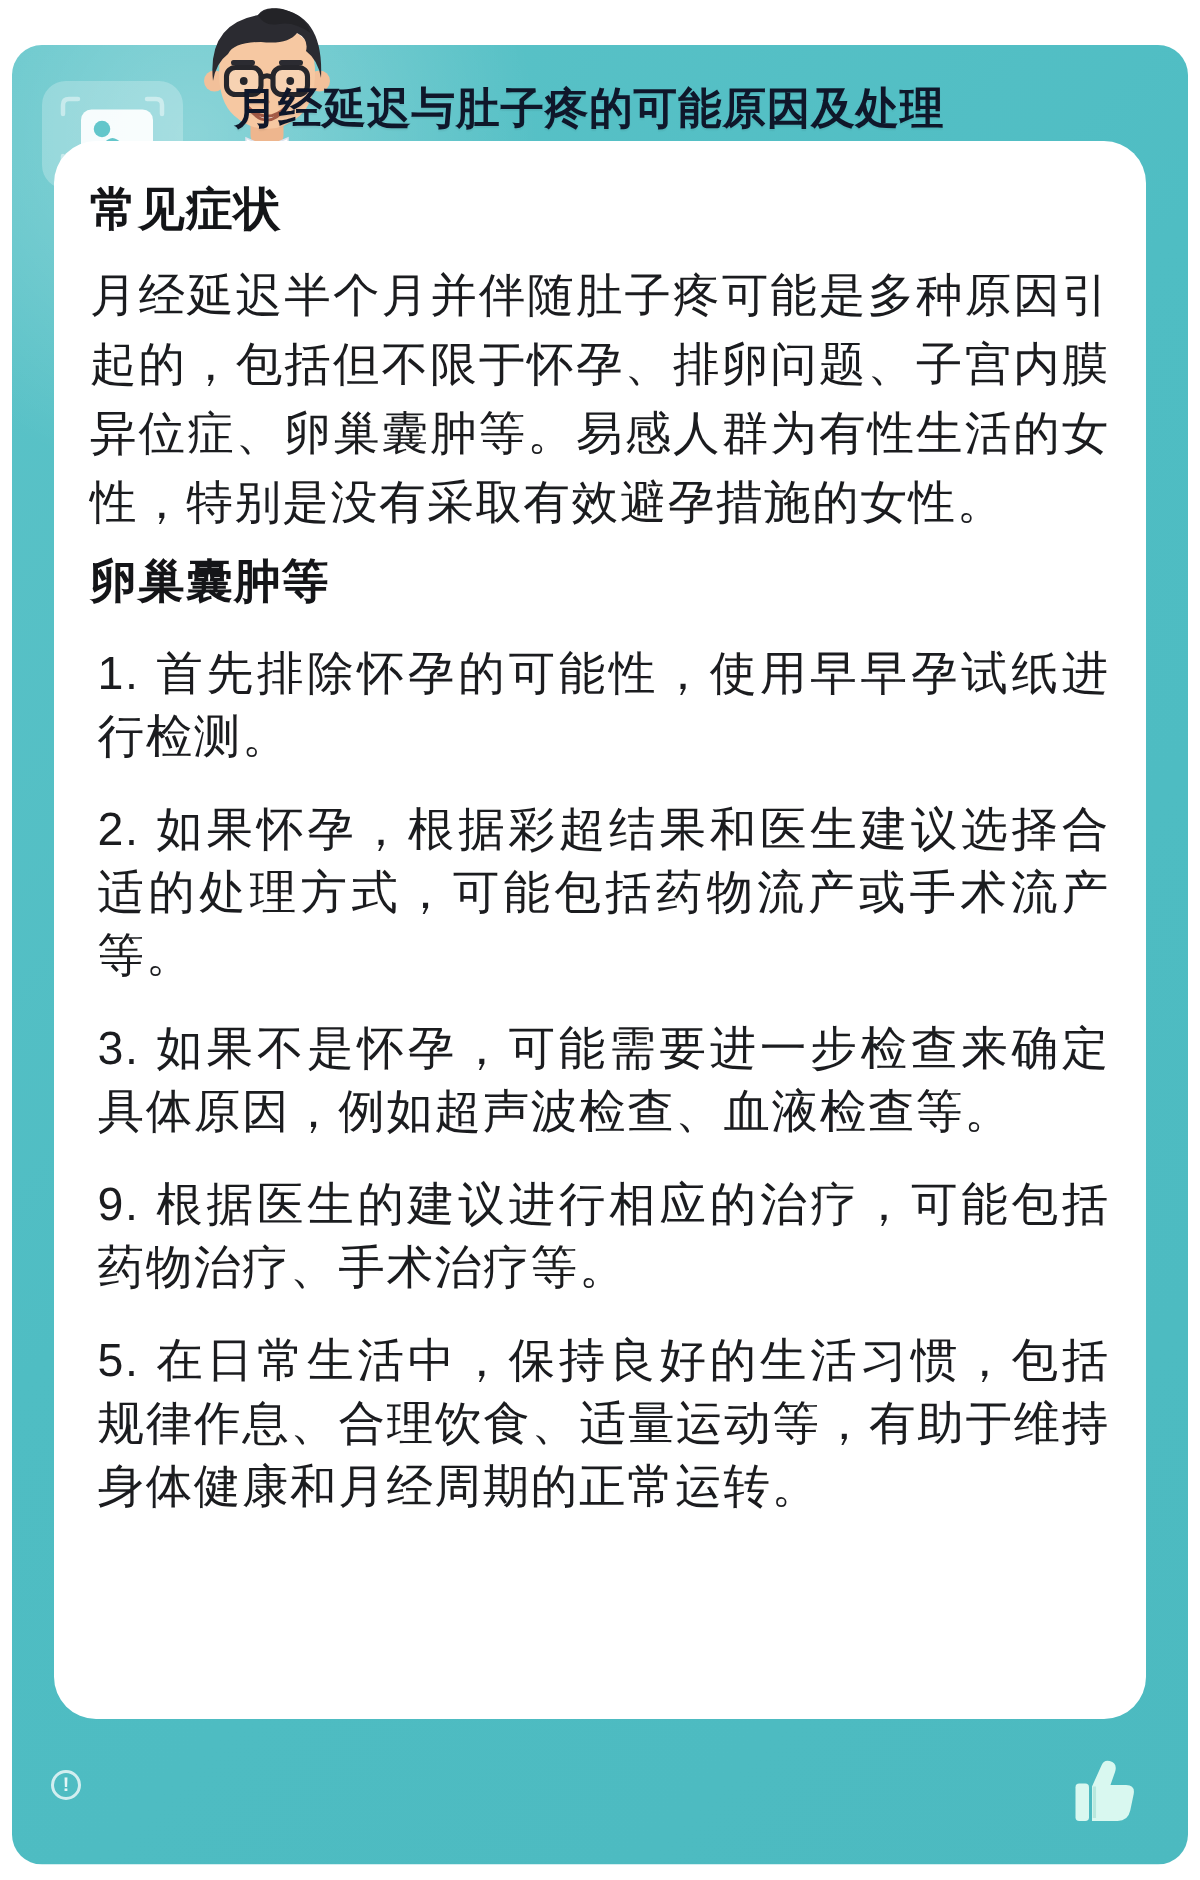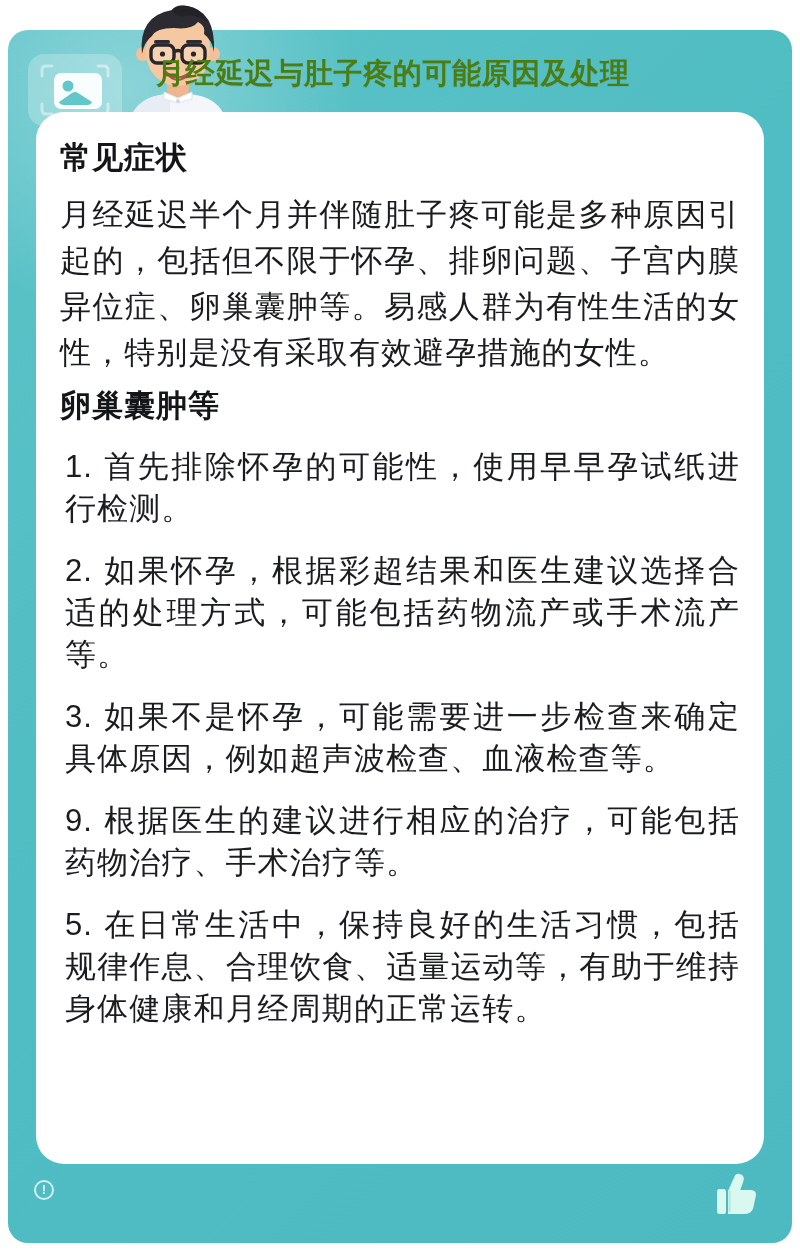--- a/index.html
+++ b/index.html
@@ -11,36 +11,36 @@
   
   .teal-shell{
     position:absolute;left:8px;top:30px;width:784px;height:1213px;
     border-radius:20px;
     background:
       radial-gradient(circle at 120px 60px, rgba(255,255,255,0.30), rgba(255,255,255,0) 230px),
       linear-gradient(135deg,#5cc3c8 0%,#4fbdc3 45%,#4cbac0 100%);
   }
   
   .content-card{
-    position:absolute;left:36px;top:112px;width:728px;height:1052px;
+    position:absolute;left:36px;top:94px;width:728px;height:1052px;
     background:#ffffff;border-radius:28px;z-index:3;
     padding:26px 24px 0 24px;box-sizing:border-box;
   }
   
   .photo-badge{
     position:absolute;left:28px;top:54px;width:94px;height:72px;
     border-radius:16px;background:rgba(255,255,255,0.24);z-index:1;
   }
   .photo-badge svg{position:absolute;left:0;top:0;}
   .avatar-wrap{
     position:absolute;left:112px;top:2px;width:132px;height:126px;z-index:2;
   }
   .page-title{
     position:absolute;left:156px;top:56px;width:560px;z-index:2;
-    color:#4d7c0f;font-size:29px;font-weight:700;letter-spacing:0.6px;
+    color:#0f172a;font-size:29px;font-weight:700;letter-spacing:0.6px;
     line-height:34px;white-space:nowrap;
     text-shadow:0 1px 1px rgba(0,0,0,0.06);
   }
   
   .sec-heading{
     margin:10px 0 0 0;font-size:31px;line-height:40px;font-weight:700;
     color:#141518;letter-spacing:1px;
   }
   .sec-heading.first{margin-top:0;}
   .body-text{

